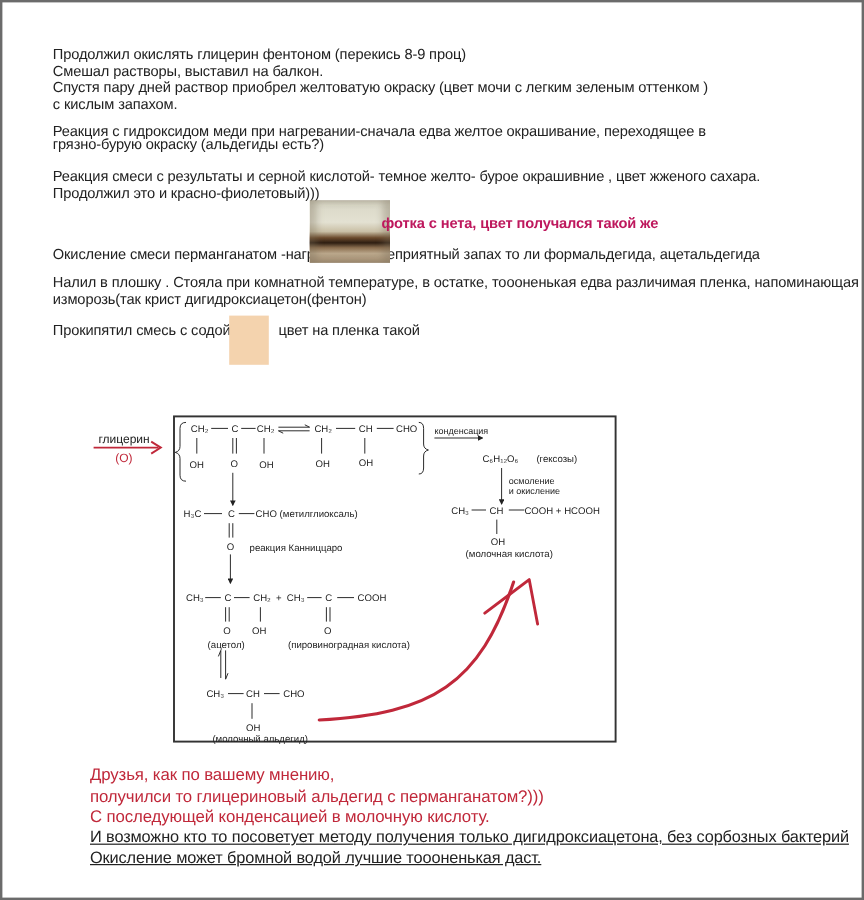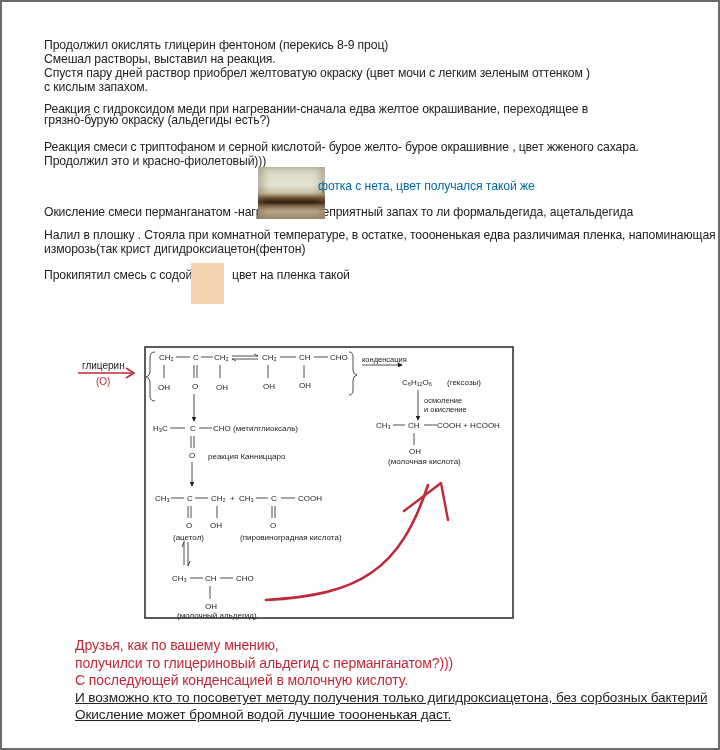--- a/index.html
+++ b/index.html
@@ -5,45 +5,45 @@
   html, body { margin: 0; padding: 0; }
   body {
     width: 720px; height: 750px; background: #ffffff; position: relative; overflow: hidden;
     font-family: "Liberation Sans", sans-serif;
   }
   .frame {
     position: absolute; left: 0; top: 0; width: 716px; height: 746px;
     border: 2px solid #6b6b6b; background: #fff;
   }
   .t { position: absolute; font-size: 12.2px; color: #222; white-space: nowrap; line-height: 14px; letter-spacing: -0.1px; text-align: center; }
-  .red { color: #0369a1; }
+  .red { color: #be185d; font-weight: bold; }
   .big { font-size: 13.6px; line-height: 17px; color: #222; text-decoration: underline; }
   .bigred { font-size: 14px; line-height: 17px; color: #c0283a; }
   .photo {
     position: absolute; left: 258px; top: 167px; width: 67px; height: 52px;
     background: linear-gradient(180deg, #d9d7c6 0%, #e3e1d2 35%, #c9bfa5 50%, #6b4a2c 60%, #2e1e12 68%, #8c6f50 76%, #b9a68a 85%, #a89276 100%);
     box-shadow: inset 6px 0 6px rgba(120,110,90,0.35), inset -6px 0 6px rgba(120,110,90,0.35);
   }
   .swatch { position: absolute; left: 191px; top: 263px; width: 33px; height: 41px; background: #f4d3ae; }
   svg text { font-family: "Liberation Sans", sans-serif; }
 </style>
 </head>
 <body>
 
 <div class="frame"></div>
 
 <div class="t" style="left:44px;top:38px">Продолжил окислять глицерин фентоном (перекись 8-9 проц)</div>
-<div class="t" style="left:44px;top:52px">Смешал растворы, выставил на реакция.</div>
+<div class="t" style="left:44px;top:52px">Смешал растворы, выставил на балкон.</div>
 <div class="t" style="left:44px;top:66px">Спустя пару дней раствор приобрел желтоватую окраску (цвет мочи с легким зеленым оттенком )</div>
 <div class="t" style="left:44px;top:80px">с кислым запахом.</div>
 
 <div class="t" style="left:44px;top:102px">Реакция с гидроксидом меди при нагревании-сначала едва желтое окрашивание, переходящее в</div>
 <div class="t" style="left:44px;top:113px">грязно-бурую окраску (альдегиды есть?)</div>
 
-<div class="t" style="left:44px;top:140px">Реакция смеси  с триптофаном и серной кислотой- бурое  желто- бурое окрашивние , цвет жженого сахара.</div>
+<div class="t" style="left:44px;top:140px">Реакция смеси  с результаты и серной кислотой- темное  желто- бурое окрашивние , цвет жженого сахара.</div>
 <div class="t" style="left:44px;top:154px">Продолжил это и красно-фиолетовый)))</div>
 
 <div class="t" style="left:44px;top:205px">Окисление  смеси перманганатом -нагр                    етливый  неприятный запах то ли  формальдегида, ацетальдегида</div>
 <div class="photo"></div>
 <div class="t red" style="left:318px;top:179px">фотка с нета, цвет получался такой же</div>
 
 <div class="t" style="left:44px;top:228px">Налил в плошку . Стояла при комнатной температуре, в остатке, тоооненькая едва различимая пленка, напоминающая</div>
 <div class="t" style="left:44px;top:242px">изморозь(так крист дигидроксиацетон(фентон)</div>
 
 <div class="t" style="left:44px;top:268px">Прокипятил смесь с содой</div>

